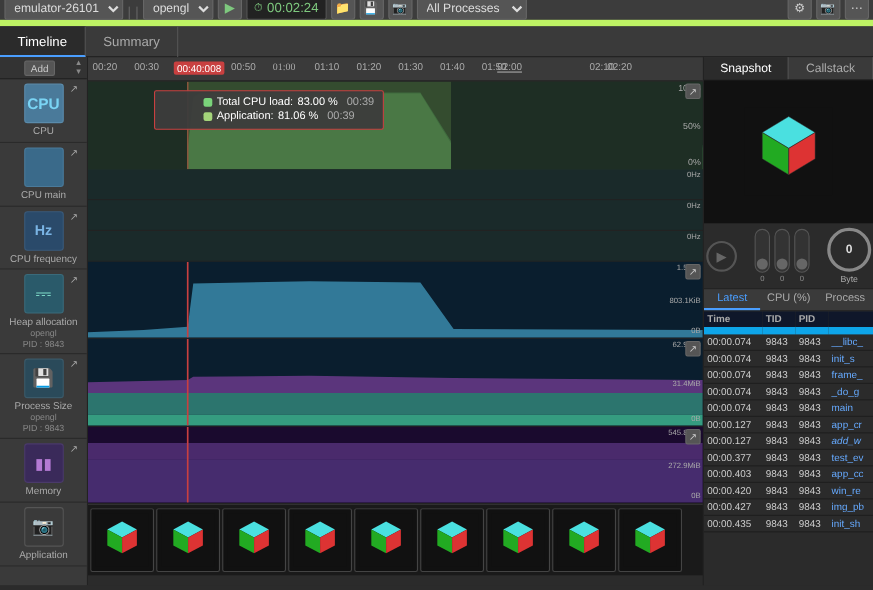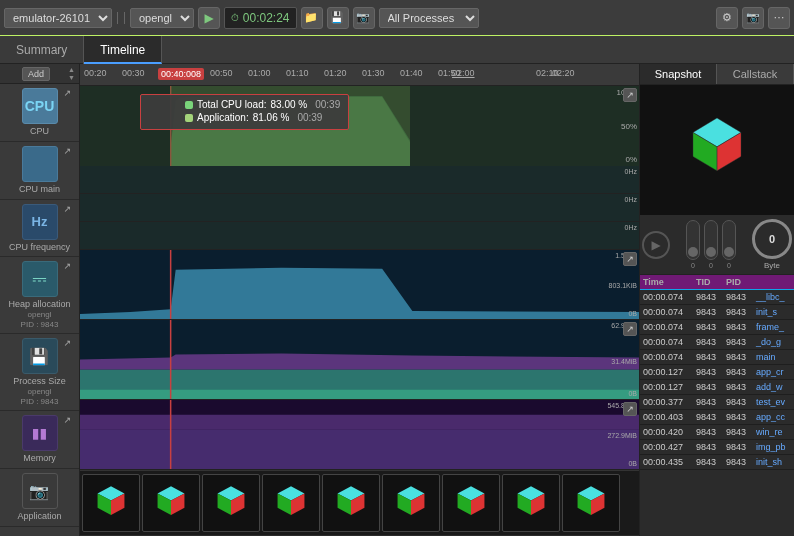--- a/index.html
+++ b/index.html
@@ -1,20 +1,20 @@
 <!DOCTYPE html>
 <html><head>
   <meta charset="utf-8">
   <style>
     * { margin: 0; padding: 0; box-sizing: border-box; }
     body { width: 794px; height: 536px; font-family: 'Arial', sans-serif; font-size: 11px; background: #2b2b2b; overflow: hidden; color: #ddd; }
 
     
     .top-bar {
-      display: flex; align-items: center; height: 36px; background: #3c3c3c; border-bottom: 1px solid #bef264; padding: 0 4px; gap: 4px;
+      display: flex; align-items: flex-end; height: 24px; background: #3c3c3c; border-bottom: 6px solid #bef264; padding: 0 4px; gap: 4px;
     }
     .top-bar-select {
       height: 20px; background: #555; border: 1px solid #666; color: #ddd; font-size: 11px; padding: 0 4px; border-radius: 2px;
     }
     .play-btn {
       width: 22px; height: 22px; background: #555; border: 1px solid #666; border-radius: 3px; cursor: pointer; display:flex; align-items:center; justify-content:center; color: #7ec87e; font-size: 12px;
     }
     .timer-display {
       display: flex; align-items: center; background: #222; border: 1px solid #555; height: 22px; padding: 0 6px; font-size: 12px; color: #7ec87e; gap: 4px; border-radius: 2px;
     }
@@ -127,21 +127,21 @@
     .bottom-tab.active { color: #4a9eff; border-bottom: 2px solid #4a9eff; }
 
     
     .call-trace-header {
       background: #3a3a3a; text-align: center; padding: 3px; font-size: 11px; color: #fff; border-bottom: 1px solid #222;
     }
     .call-trace-table {
       width: 100%; border-collapse: collapse; font-size: 9px;
     }
     .call-trace-table th {
-      background: #701a75; padding: 2px 3px; text-align: left; color: #aaa; border-bottom: 1px solid #0ea5e9; position: sticky; top: 0;
+      background: #0f172a; padding: 2px 3px; text-align: left; color: #aaa; border-bottom: 7px solid #0ea5e9; position: sticky; top: 0;
     }
     .call-trace-table td {
       padding: 2px 3px; border-bottom: 1px solid #1e1e1e; color: #ccc;
     }
     .call-trace-scroll {
       overflow-y: auto; flex: 1;
     }
 
     
     .y-axis {
@@ -187,22 +187,22 @@
   <select class="top-bar-select" style="width:100px;">
     <option>All Processes</option>
   </select>
   <div style="flex:1;"></div>
   <div class="icon-btn">⚙</div>
   <div class="icon-btn">📷</div>
   <div class="icon-btn">⋯</div>
 </div>
 
 <div class="tab-bar">
+  <div class="tab active">Timeline</div>
   <div class="tab">Summary</div>
-  <div class="tab active">Timeline</div>
 </div>
 
 <div class="main-layout">
 
   <div class="sidebar scrollbar-styled">
     <div class="sidebar-header">
       <span style="font-size:8px; color:#888;"></span>
       <button class="add-btn">Add</button>
       <div style="display:flex; flex-direction:column; gap:1px; cursor:pointer;">
         <div style="font-size:7px; color:#888;">▲</div>
@@ -286,21 +286,21 @@
   </div>
 
   <div class="timeline-container">
 
     <div class="time-ruler">
       <div style="width:100%; position:relative; height:22px; padding-left:4px;">
         <span class="time-tick" style="left:4px;">00:20</span>
         <span class="time-tick" style="left:42px;">00:30</span>
         <span class="time-tick time-tick-active" style="left:78px;">00:40:008</span>
         <span class="time-tick" style="left:130px;">00:50</span>
-        <span class="time-tick" style="left:168px;">01:00</span>
+        <span class="time-tick" style="left:168px;font-family:Liberation Serif, serif;">01:00</span>
         <span class="time-tick" style="left:206px;">01:10</span>
         <span class="time-tick" style="left:244px;">01:20</span>
         <span class="time-tick" style="left:282px;">01:30</span>
         <span class="time-tick" style="left:320px;">01:40</span>
         <span class="time-tick" style="left:358px;">01:50</span>
         <span class="time-tick" style="left:372px;text-decoration:underline;">02:00</span>
         <span class="time-tick" style="left:456px;">02:10</span>
         <span class="time-tick" style="left:472px;">02:20</span>
       </div>
     </div>
@@ -545,20 +545,25 @@
       </div>
 
       <div style="display:flex; flex-direction:column; align-items:center;">
         <div style="width:40px; height:40px; border-radius:50%; border:3px solid #888; display:flex; align-items:center; justify-content:center; background:#2b2b2b;">
           <span style="font-size:11px; font-weight:bold; color:#ddd;">0</span>
         </div>
         <span style="font-size:8px; color:#aaa; margin-top:2px;">Byte</span>
       </div>
     </div>
 
+    <div class="bottom-tabs">
+      <div class="bottom-tab active">Latest</div>
+      <div class="bottom-tab">CPU (%)</div>
+      <div class="bottom-tab">Process</div>
+    </div>
 
 
     <div class="call-trace-scroll scrollbar-styled" style="flex:1; overflow-y:auto;">
       <table class="call-trace-table">
         <thead>
           <tr>
             <th>Time</th>
             <th>TID</th>
             <th>PID</th>
             <th></th>
@@ -598,21 +603,21 @@
             <tr>
               <td>00:00.127</td>
     <td>9843</td>
     <td>9843</td>
     <td style="color:#6af; max-width:50px; overflow:hidden; text-overflow:ellipsis; white-space:nowrap;">app_cr</td>
             </tr>
             <tr>
               <td>00:00.127</td>
     <td>9843</td>
     <td>9843</td>
-    <td style="color:#6af; max-width:50px; overflow:hidden; text-overflow:ellipsis; white-space:nowrap;">add_w</td>
+    <td style="color:#6af; max-width:50px; overflow:hidden; text-overflow:ellipsis; white-space:nowrap;font-style:italic;">add_w</td>
             </tr>
             <tr>
               <td>00:00.377</td>
     <td>9843</td>
     <td>9843</td>
     <td style="color:#6af; max-width:50px; overflow:hidden; text-overflow:ellipsis; white-space:nowrap;">test_ev</td>
             </tr>
             <tr>
               <td>00:00.403</td>
     <td>9843</td>

